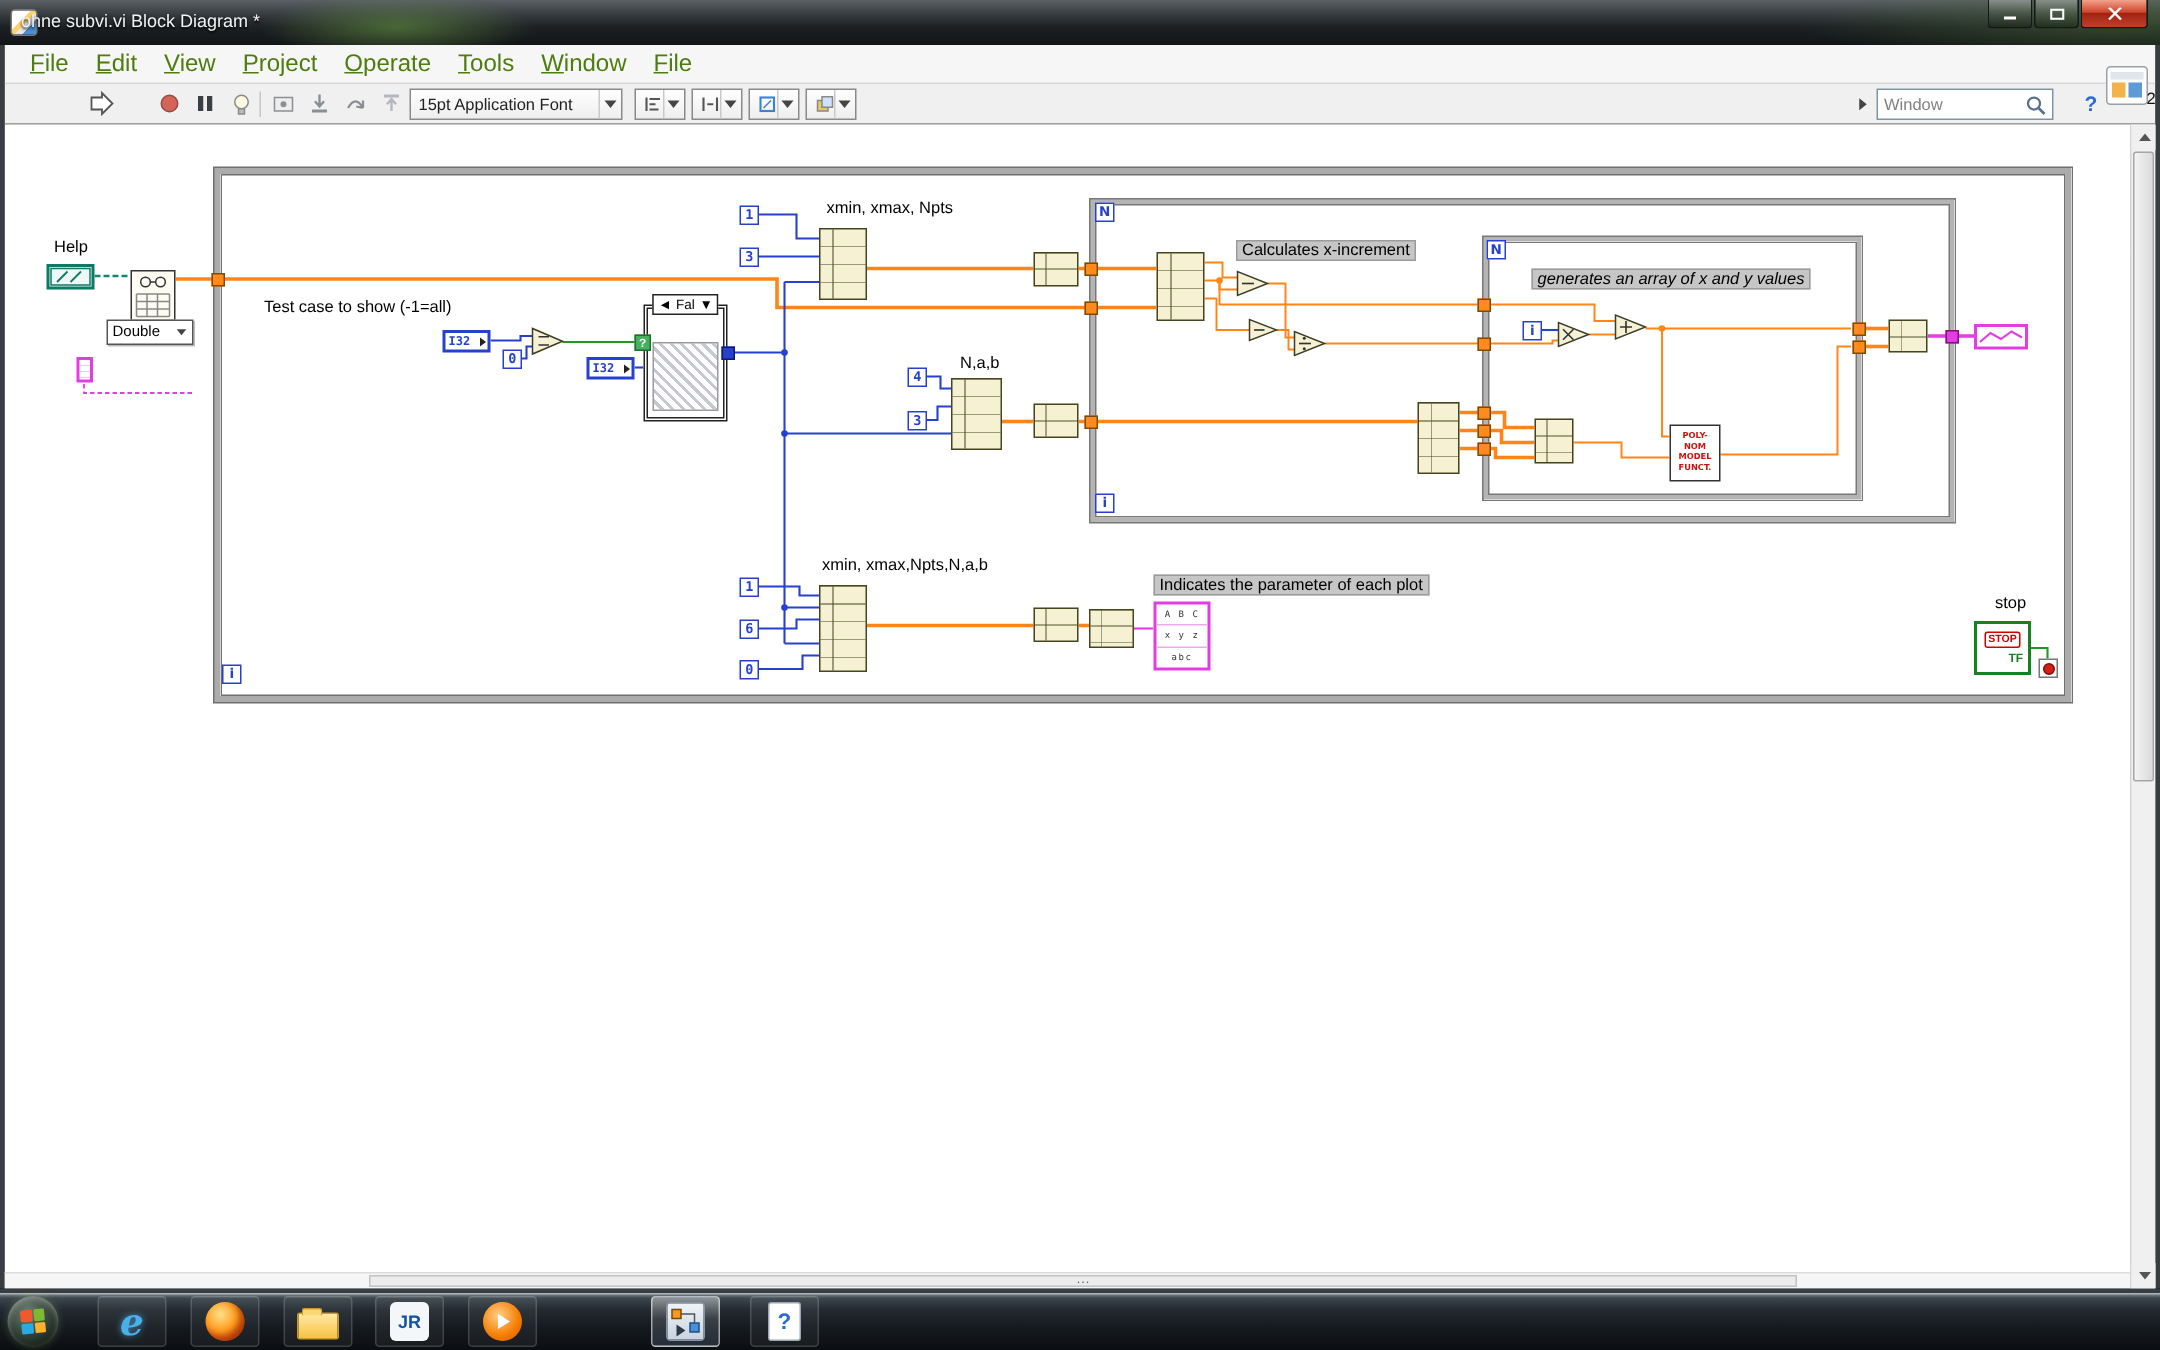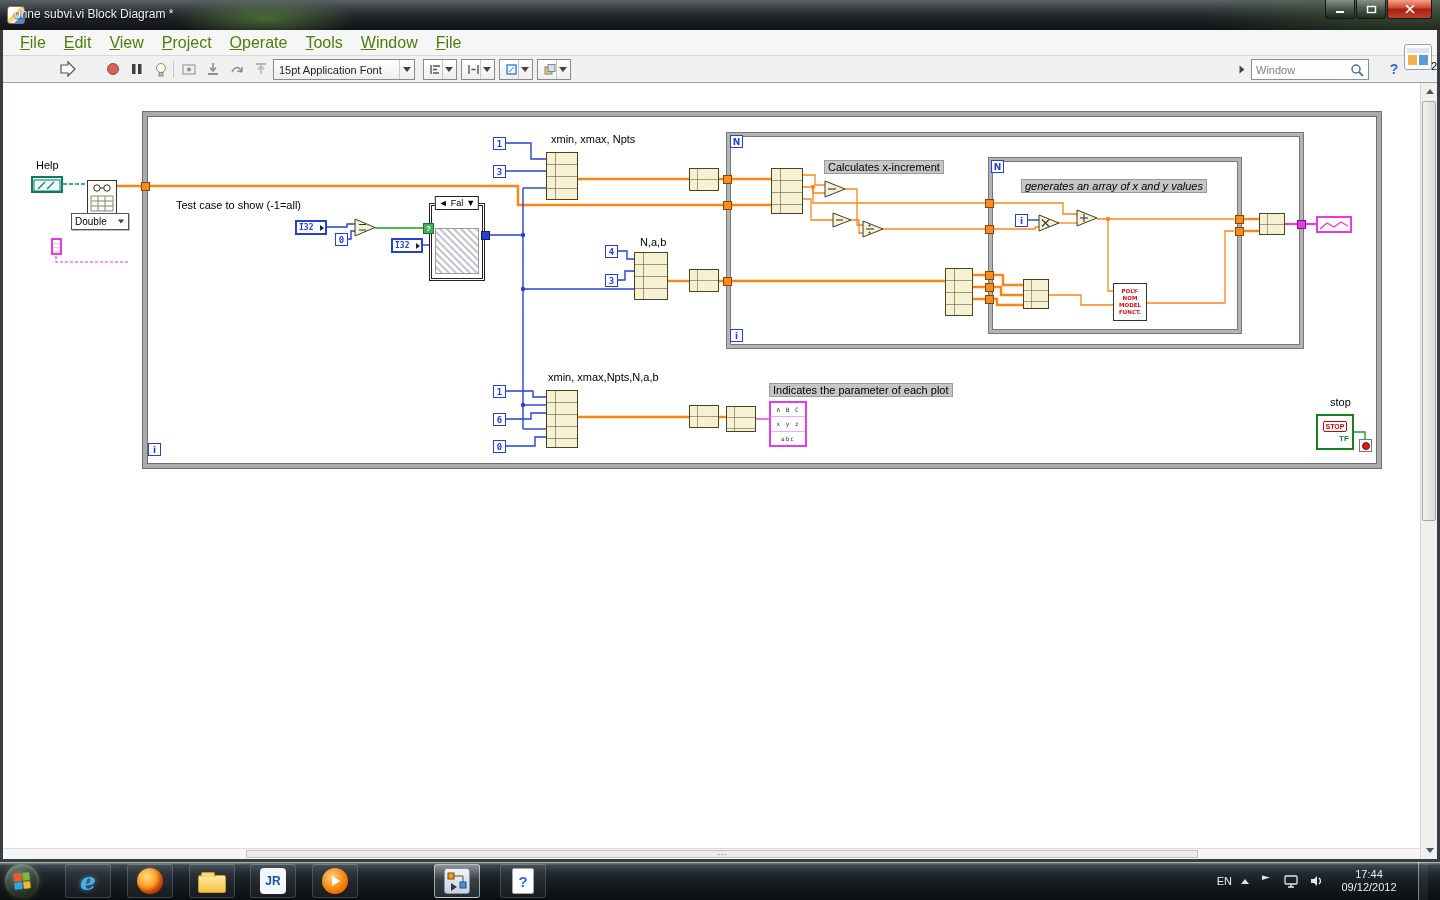--- a/index.html
+++ b/index.html
@@ -579,33 +579,13 @@
           <rect x="15" y="13" width="6" height="6" fill="#4a90d9" stroke="#1c4f86"></rect>
         <path d="M9,7 H18 V13" stroke="#555" fill="none"></path>
           <path d="M6,14 L12,18 L6,22 Z" fill="#2b3a46"></path>
       </svg>
     </span>
   </div>
   <div class="tbbtn" style="left:500px;">
     <span class="hlp">?</span>
   </div>
 
-  <div class="tray">
-    <span class="lang">EN</span>
-    <span class="up"></span>
-    <svg width="16" height="16">
-      <path d="M4,14 V2.5 L12,4.5 L4,7" fill="#e6e6e6"></path>
-    </svg>
-    <svg width="16" height="16">
-      <rect x="2" y="3" width="12" height="8" rx="1" fill="none" stroke="#e6e6e6" stroke-width="1.3"></rect>
-        <path d="M8,11 V14 M5,14 H11" stroke="#e6e6e6" stroke-width="1.3"></path>
-    </svg>
-    <svg width="16" height="16">
-      <path d="M3,6 H6 L9,3 V13 L6,10 H3 Z" fill="#e6e6e6"></path>
-        <path d="M11,5 Q14,8 11,11" stroke="#e6e6e6" fill="none" stroke-width="1.3"></path>
-    </svg>
-    <div class="clock">
-      <div>17:44</div>
-      <div>09/12/2012</div>
-    </div>
-    <div class="showdesk"></div>
-  </div>
 </div>
 
 </body></html>

